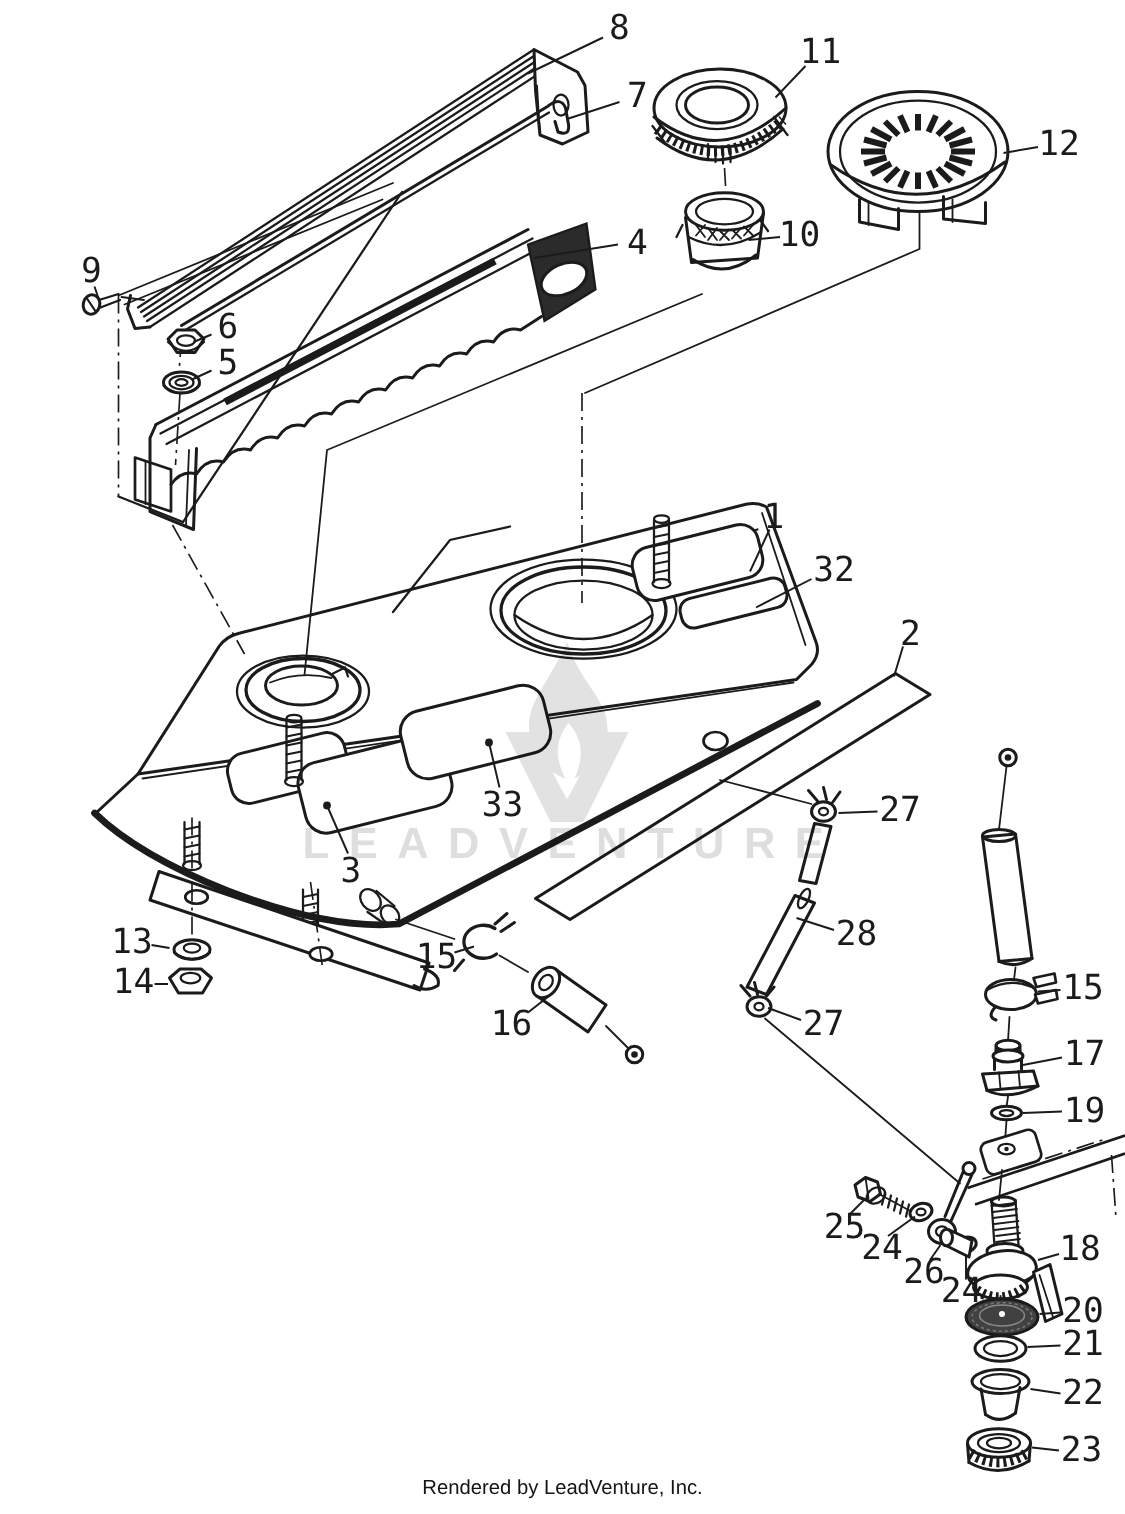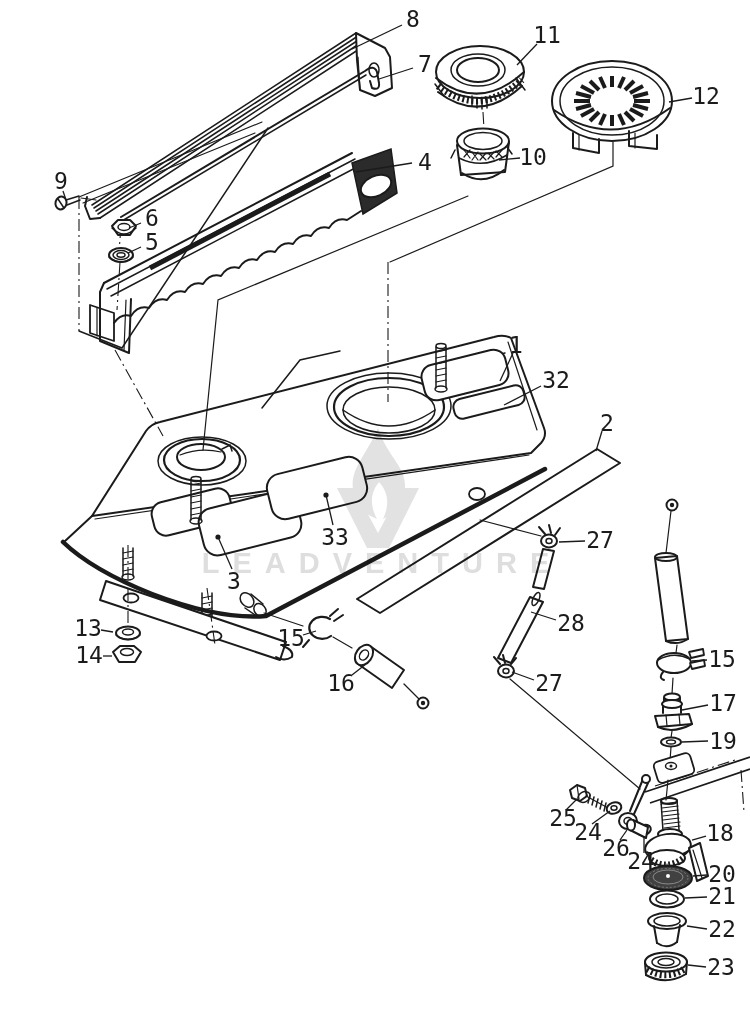--- a/index.html
+++ b/index.html
@@ -437,13 +437,14 @@
         <text x="721" y="967" class="callout">23</text>
       </g>
 
   <g style="mix-blend-mode:multiply;">
     <path class="wm-shape" d="M337,488 L367,548 L389,548 L419,488 L402,488 L378,533 L354,488 Z"></path>
     <path class="wm-shape" d="M378,428 C366,456 350,468 353,490 C355,506 366,515 377,519 C369,504 371,492 379,482 C388,492 390,504 383,519 C395,514 404,502 405,488 C406,466 388,458 378,428 Z"></path>
     <text class="wm-text" x="382" y="563">LEADVENTURE</text>
   </g>
 </svg>
 
+<div class="footer">Rendered by LeadVenture, Inc.</div>
 </div>
 
 </body></html>

